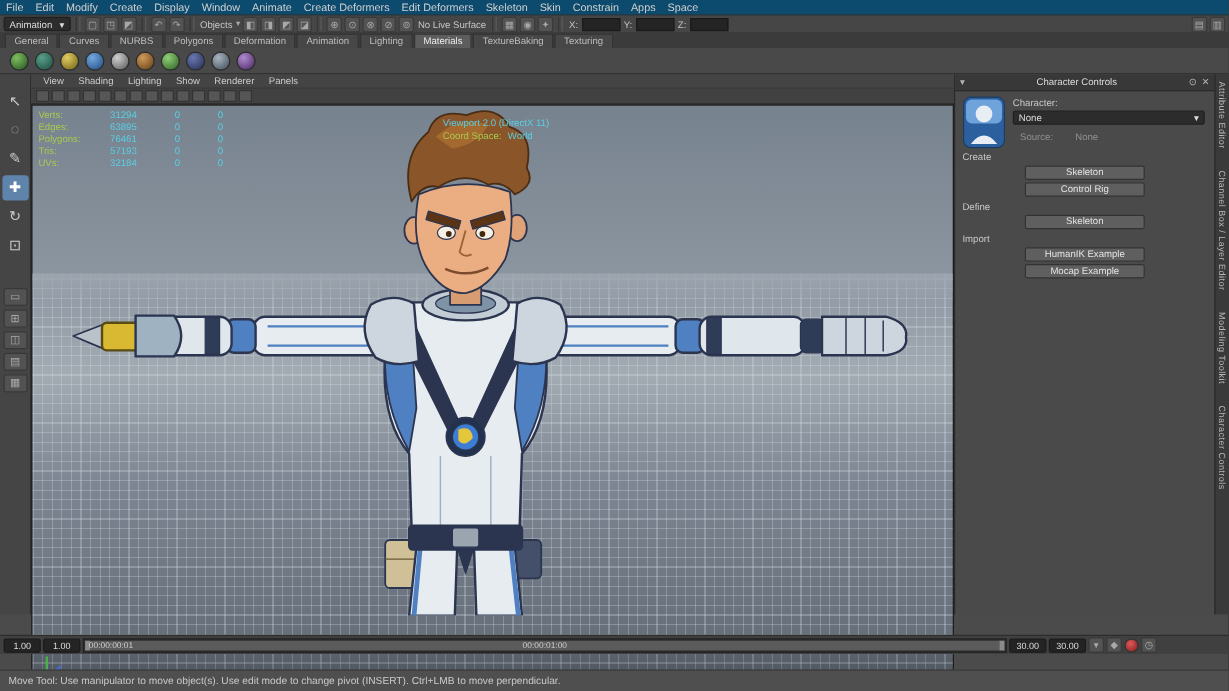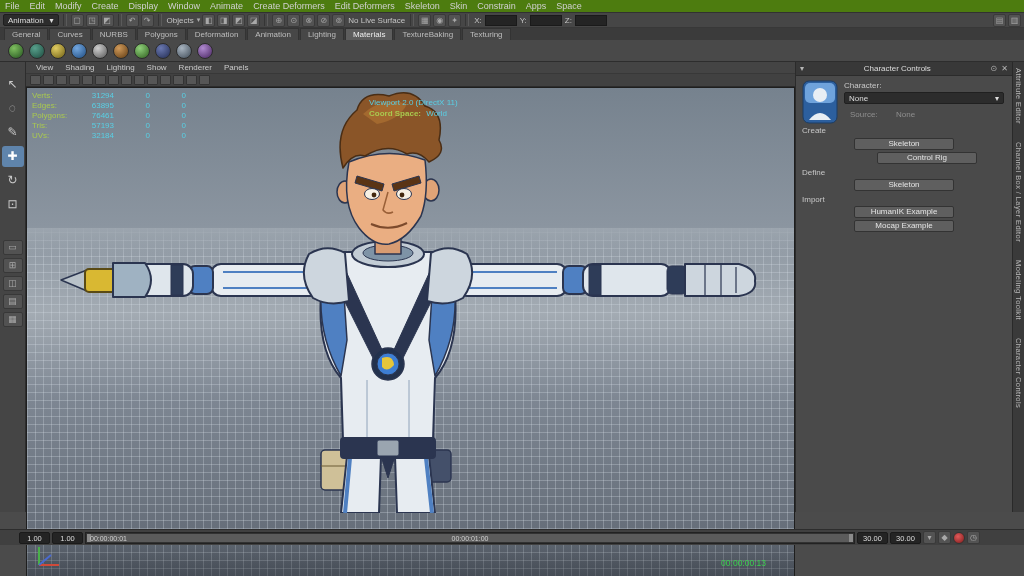--- a/index.html
+++ b/index.html
@@ -1,21 +1,21 @@
 <!DOCTYPE html>
 <html><head>
 <meta charset="utf-8">
 <style>
   *{margin:0;padding:0;box-sizing:border-box;}
   html,body{background:#222;}
   #app{position:relative;width:1024px;height:576px;background:#4b4b4b;
        font-family:"Liberation Sans",sans-serif;color:#ccc;overflow:hidden;font-size:9px;}
 
   
-  .menubar{position:absolute;left:0;top:0;width:100%;height:13px;background:#4d7c0f;
+  .menubar{position:absolute;left:0;top:0;width:100%;height:13px;background:#0c4a6e;
            border-bottom:1px solid #313131;display:flex;align-items:center;}
   .menu-items{display:flex;height:100%;}
   .menu-item{font-size:9px;line-height:13px;padding:0 5px;color:#d0d0d0;cursor:default;white-space:nowrap;}
 
   
   .statusline{position:absolute;left:0;top:13px;width:100%;height:15px;background:#464646;
               border-bottom:1px solid #383838;display:flex;align-items:center;gap:2px;padding:0 3px;}
   .menuset{background:#2c2c2c;border:1px solid #1f1f1f;height:12px;display:flex;align-items:center;
            font-size:8px;padding:0 4px;gap:6px;color:#ddd;border-radius:2px;}
   .divider{width:4px;height:12px;border-left:1px solid #353535;border-right:1px solid #5a5a5a;margin:0 2px;}
@@ -72,21 +72,21 @@
              background:linear-gradient(180deg,rgba(157,166,175,.95),rgba(157,166,175,0));}
   .canvas-bottom{position:absolute;left:0;right:0;bottom:0;height:46px;
                  background:linear-gradient(180deg,rgba(38,43,50,0),rgba(38,43,50,.45));}
   .character{position:absolute;left:0;top:0;}
   .hud{position:absolute;left:5px;top:3px;font-size:8px;line-height:10px;}
   .hud-row{display:flex;}
   .hud-label{width:46px;color:#a9c94f;}
   .hud-val{width:36px;text-align:right;color:#59cfe4;}
   .vp-center-hud{position:absolute;left:342px;top:9px;font-size:8px;line-height:11px;}
   .renderer{color:#59cfe4;}
-  .coord-label{color:#a9c94f;font-weight:bold;}
+  .coord-label{color:#a9c94f;}
   .coord-value{color:#59cfe4;margin-left:3px;}
   .timecode{position:absolute;right:28px;bottom:9px;color:#3ad04e;font-size:8.5px;}
 
   
   .rpanel{position:absolute;left:795px;top:62px;width:217px;height:450px;background:#4a4a4a;
           border-left:1px solid #2b2b2b;}
   .rp-header{height:14px;background:#383838;display:flex;align-items:center;font-size:8px;color:#ddd;
              padding:0 4px;gap:4px;border-bottom:1px solid #2b2b2b;}
   .rp-title{flex:1;text-align:center;}
   .rp-hicon{color:#b5b5b5;font-size:8px;line-height:12px;}
@@ -112,21 +112,21 @@
                   background-size:100% 5px;background-position:0 100%;background-repeat:no-repeat;}
   .cf-marker{position:absolute;left:43%;top:0;width:13px;height:100%;background:#6f6f6f;border:1px solid #8d8d8d;}
   .frame-field{margin-left:4px;width:36px;height:13px;background:#242424;border:1px solid #1a1a1a;
                font-size:8px;color:#ddd;text-align:center;line-height:12px;border-radius:2px;}
   .transport{display:flex;gap:1px;margin-left:5px;}
   .tbtn{height:13px;min-width:14px;padding:0 1px;background:#515151;border:1px solid #333;font-size:6px;
         line-height:12px;color:#ddd;text-align:center;border-radius:2px;white-space:nowrap;}
 
   
   .range-row{position:absolute;left:0;top:529px;width:100%;height:16px;background:#404040;display:flex;
-             align-items:center;gap:2px;padding:0 19px;border-top:1px solid #2d2d2d;}
+             align-items:center;gap:2px;padding:0 3px;border-top:1px solid #2d2d2d;}
   .rfield{width:31px;height:12px;background:#242424;border:1px solid #1a1a1a;font-size:7.5px;color:#ddd;
           text-align:center;line-height:11px;border-radius:2px;}
   .range-bar{position:relative;width:770px;height:12px;background:#323232;border:1px solid #222;}
   .range-inner{position:absolute;left:1px;top:1px;bottom:1px;right:1px;background:#5b5b5b;}
   .range-handle{position:absolute;top:1px;bottom:1px;width:4px;background:#8a8a8a;}
   .range-label-left{position:absolute;left:4px;top:2px;font-size:7px;color:#d2d2d2;}
   .range-label-center{position:absolute;left:50%;transform:translateX(-50%);top:2px;font-size:7px;color:#d2d2d2;}
   .autokey{width:12px;height:12px;border-radius:50%;background:radial-gradient(circle at 40% 35%,#e05a5a,#7e1a1a);
            border:1px solid #333;}
 
@@ -417,21 +417,21 @@
       <span class="rp-label" style="left:48px;top:5px;">Character:</span>
       <div class="dropdown" style="left:48px;top:16px;width:160px;">
         <span>None</span>
         <span>▾</span>
       </div>
       <span class="rp-label muted" style="left:54px;top:34px;">Source:</span>
       <span class="rp-label muted" style="left:100px;top:34px;">None</span>
 
       <span class="rp-label" style="left:6px;top:50px;">Create</span>
       <button class="rp-btn" style="top:62px;">Skeleton</button>
-      <button class="rp-btn" style="top:76px;margin-left:23px;">Control Rig</button>
+      <button class="rp-btn" style="top:76px;">Control Rig</button>
 
       <span class="rp-label" style="left:6px;top:92px;">Define</span>
       <button class="rp-btn" style="top:103px;">Skeleton</button>
 
       <span class="rp-label" style="left:6px;top:119px;">Import</span>
       <button class="rp-btn" style="top:130px;">HumanIK Example</button>
       <button class="rp-btn" style="top:144px;">Mocap Example</button>
     </div>
   </div>
 
@@ -455,14 +455,15 @@
     </div>
     <div class="rfield">30.00</div>
     <div class="rfield">30.00</div>
     <span class="sq">▾</span>
     <span class="sq">◆</span>
     <span class="autokey"></span>
     <span class="sq">◷</span>
   </div>
 
 
+  <div class="help-row">Move Tool: Use manipulator to move object(s). Use edit mode to change pivot (INSERT). Ctrl+LMB to move perpendicular.</div>
 
 </div>
 
 </body></html>

